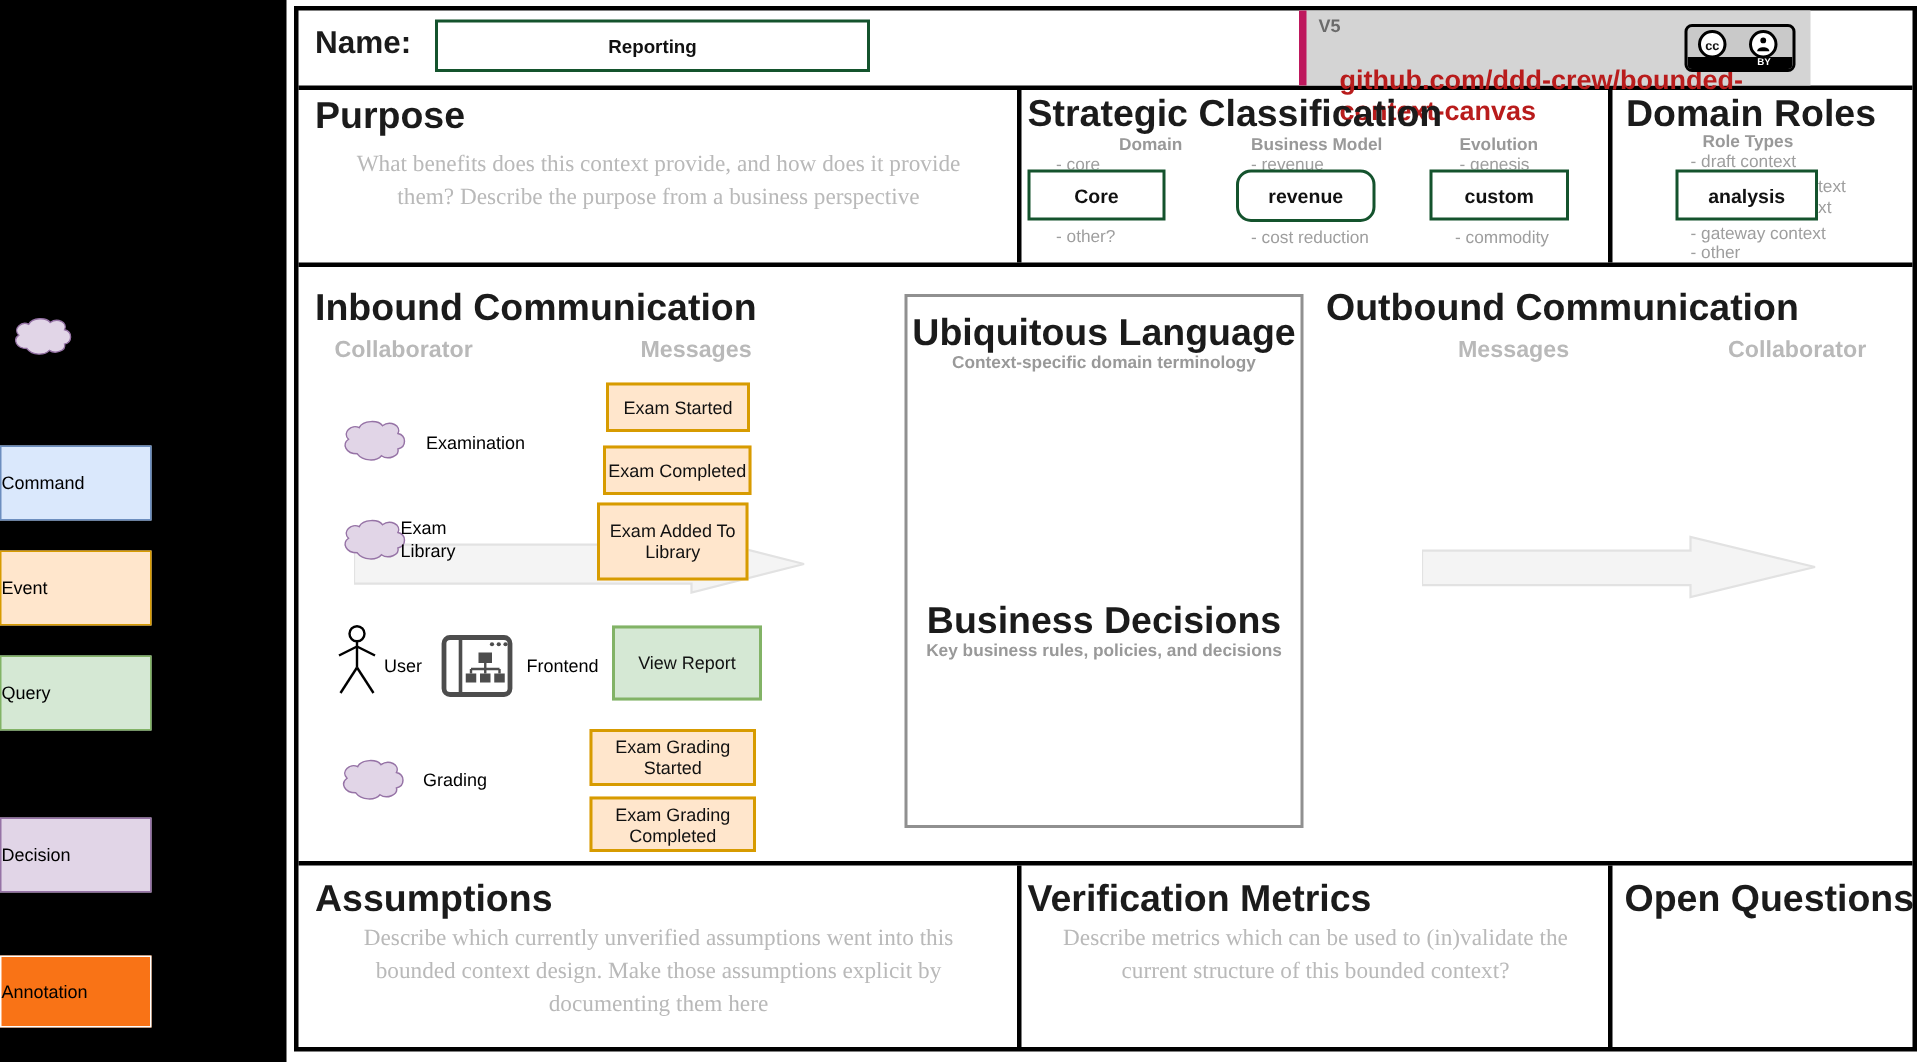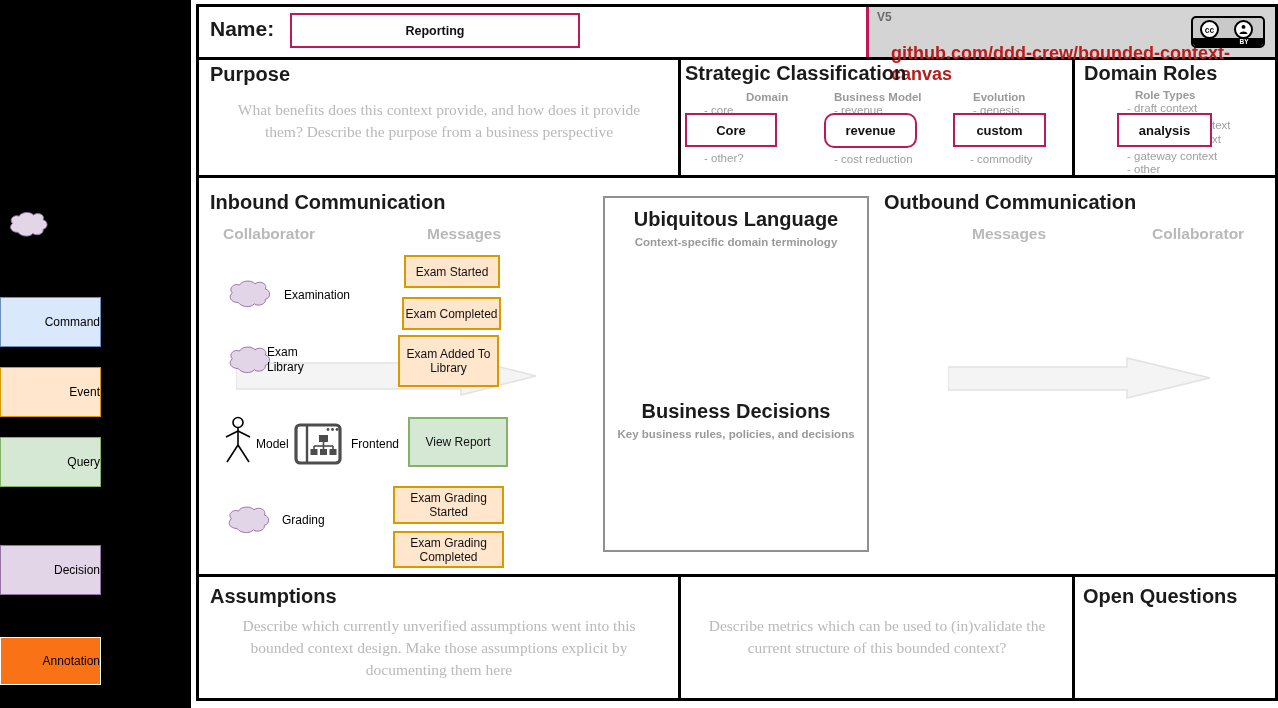--- a/index.html
+++ b/index.html
@@ -4,40 +4,40 @@
 <style>
   html,body { margin:0; padding:0; }
   body {
     width:1278px; height:708px; position:relative; overflow:hidden;
     background:#ffffff; font-family:"Liberation Sans", sans-serif; color:#111;
   }
   .sidebar { position:absolute; left:0; top:0; width:191px; height:708px; background:#000; }
   .canvas  { position:absolute; left:196px; top:4px; width:1082px; height:697px;
              background:#fff; border:3px solid #000; box-sizing:border-box; }
   .abs { position:absolute; }
-  .h1 { font-size:20px; font-weight:bold; color:#1b1b1b; white-space:nowrap; }
+  .h1 { font-size:25px; font-weight:bold; color:#1b1b1b; white-space:nowrap; }
   .ph { color:#b9b9b9; font-size:15.5px; line-height:22px; text-align:center;font-family:Liberation Serif, serif; }
   .colhead { color:#b9b9b9; font-size:15.5px; font-weight:bold; white-space:nowrap; }
   .sublabel { color:#999999; font-size:11.5px; font-weight:bold; white-space:nowrap; }
   .litem { color:#9e9e9e; font-size:11.5px; white-space:nowrap; }
-  .vbox { background:#fff; border:2px solid #be185d; display:flex; align-items:center;
+  .vbox { background:#fff; border:2px solid #14532d; display:flex; align-items:center;
           justify-content:center; font-weight:bold; font-size:13px; box-sizing:border-box; }
   .msg  { border:2px solid; display:flex; align-items:center; justify-content:center;
           text-align:center; font-size:12px; line-height:14px; box-sizing:border-box; z-index:3; }
   .event { background:#ffe6cc; border-color:#d79b00; }
   .query { background:#d5e8d4; border-color:#82b366; }
   .hline, .vline { background:#000; position:absolute; }
   .legend-box { position:absolute; left:0; width:101px; height:50px; display:flex; align-items:center;
-                justify-content:flex-end; font-size:12px; color:#000; border:1px solid; box-sizing:border-box; }
+                justify-content:flex-start; font-size:12px; color:#000; border:1px solid; box-sizing:border-box; }
   .clabel { font-size:12px; color:#000; white-space:nowrap; }
   .ulbox { position:absolute; left:404px; top:189px; width:266px; height:356px;
            border:2px solid #909090; background:#fff; box-sizing:border-box; z-index:4; }
   .ctr { position:absolute; left:0; right:0; text-align:center; }
-  .version-area { position:absolute; left:667px; top:0; width:409px; height:50px;
-                  background:#d4d4d4; border-left:3px solid #be185d; box-sizing:border-box; }
+  .version-area { position:absolute; left:667px; top:0; width:341px; height:50px;
+                  background:#d4d4d4; border-left:5px solid #be185d; box-sizing:border-box; }
   .cc-badge { position:absolute; right:10px; top:9px; width:74px; height:32px; background:#c9c9c9;
               border:2px solid #000; border-radius:5px; overflow:hidden; box-sizing:border-box; }
   .cc-circle { position:absolute; top:2px; width:19px; height:19px; border-radius:50%; background:#fff;
                border:2px solid #000; display:flex; align-items:center; justify-content:center;
                font-weight:bold; font-size:8.5px; box-sizing:border-box; }
   .cc-strip { position:absolute; bottom:0; left:0; right:0; height:8px; background:#000; color:#fff;
               font-size:6.5px; line-height:8px; font-weight:bold; text-align:center;
               padding-left:32px; box-sizing:border-box; }
   .arrow-svg { position:absolute; z-index:1; }
   .shape { z-index:2; }
@@ -145,21 +145,21 @@
   <div class="abs msg event" style="left:199px; top:328px; width:101px; height:52px;">Exam Added To Library</div>
 
   <svg class="abs shape" style="left:26px; top:409px;" width="26" height="48" viewBox="0 0 26 48">
     <circle cx="13" cy="6.5" r="5" fill="none" stroke="#000" stroke-width="1.6"></circle>
     <line x1="13" y1="11.5" x2="13" y2="29" stroke="#000" stroke-width="1.6"></line>
     <line x1="13" y1="15" x2="1" y2="21" stroke="#000" stroke-width="1.6"></line>
     <line x1="13" y1="15" x2="25" y2="21" stroke="#000" stroke-width="1.6"></line>
     <line x1="13" y1="29" x2="2" y2="46" stroke="#000" stroke-width="1.6"></line>
     <line x1="13" y1="29" x2="24" y2="46" stroke="#000" stroke-width="1.6"></line>
   </svg>
-  <div class="abs clabel shape" style="left:57px; top:430px;">Model</div>
+  <div class="abs clabel shape" style="left:57px; top:430px;">User</div>
   <svg class="abs shape" style="left:95px; top:416px;" width="48" height="42" viewBox="0 0 48 42">
     <rect x="2" y="2" width="44" height="38" rx="4" fill="#fff" stroke="#4d4d4d" stroke-width="3.2"></rect>
     <line x1="13" y1="3" x2="13" y2="39" stroke="#4d4d4d" stroke-width="2.4"></line>
     <circle cx="34" cy="6.5" r="1.4" fill="#4d4d4d"></circle>
     <circle cx="38.5" cy="6.5" r="1.4" fill="#4d4d4d"></circle>
     <circle cx="43" cy="6.5" r="1.4" fill="#4d4d4d"></circle>
     <rect x="25" y="12" width="9" height="7" fill="#4d4d4d"></rect>
     <line x1="29.5" y1="19" x2="29.5" y2="23" stroke="#4d4d4d" stroke-width="1.6"></line>
     <line x1="20" y1="23" x2="39" y2="23" stroke="#4d4d4d" stroke-width="1.6"></line>
     <line x1="20" y1="23" x2="20" y2="26" stroke="#4d4d4d" stroke-width="1.6"></line>
@@ -189,17 +189,18 @@
   <div class="abs h1" style="left:685px; top:184px;">Outbound Communication</div>
   <div class="abs colhead" style="left:773px; top:218px;">Messages</div>
   <div class="abs colhead" style="left:953px; top:218px;">Collaborator</div>
   <svg class="arrow-svg" style="left:749px; top:349px;" width="265" height="44" viewBox="0 0 265 44">
     <polygon points="0,11 179,11 179,2 262,22 179,42 179,34 0,34" fill="#f4f4f4" stroke="#e2e2e2" stroke-width="1.5"></polygon>
   </svg>
 
   <div class="abs h1" style="left:11px; top:578px;">Assumptions</div>
   <div class="abs ph" style="left:25px; top:608px; width:430px;">Describe which currently unverified assumptions went into this bounded context design. Make those assumptions explicit by documenting them here</div>
 
+  <div class="abs h1" style="left:486px; top:578px;">Verification Metrics</div>
   <div class="abs ph" style="left:497px; top:608px; width:362px;">Describe metrics which can be used to (in)validate the current structure of this bounded context?</div>
 
   <div class="abs h1" style="left:884px; top:578px;">Open Questions</div>
 
 </div>
 
 </body></html>

